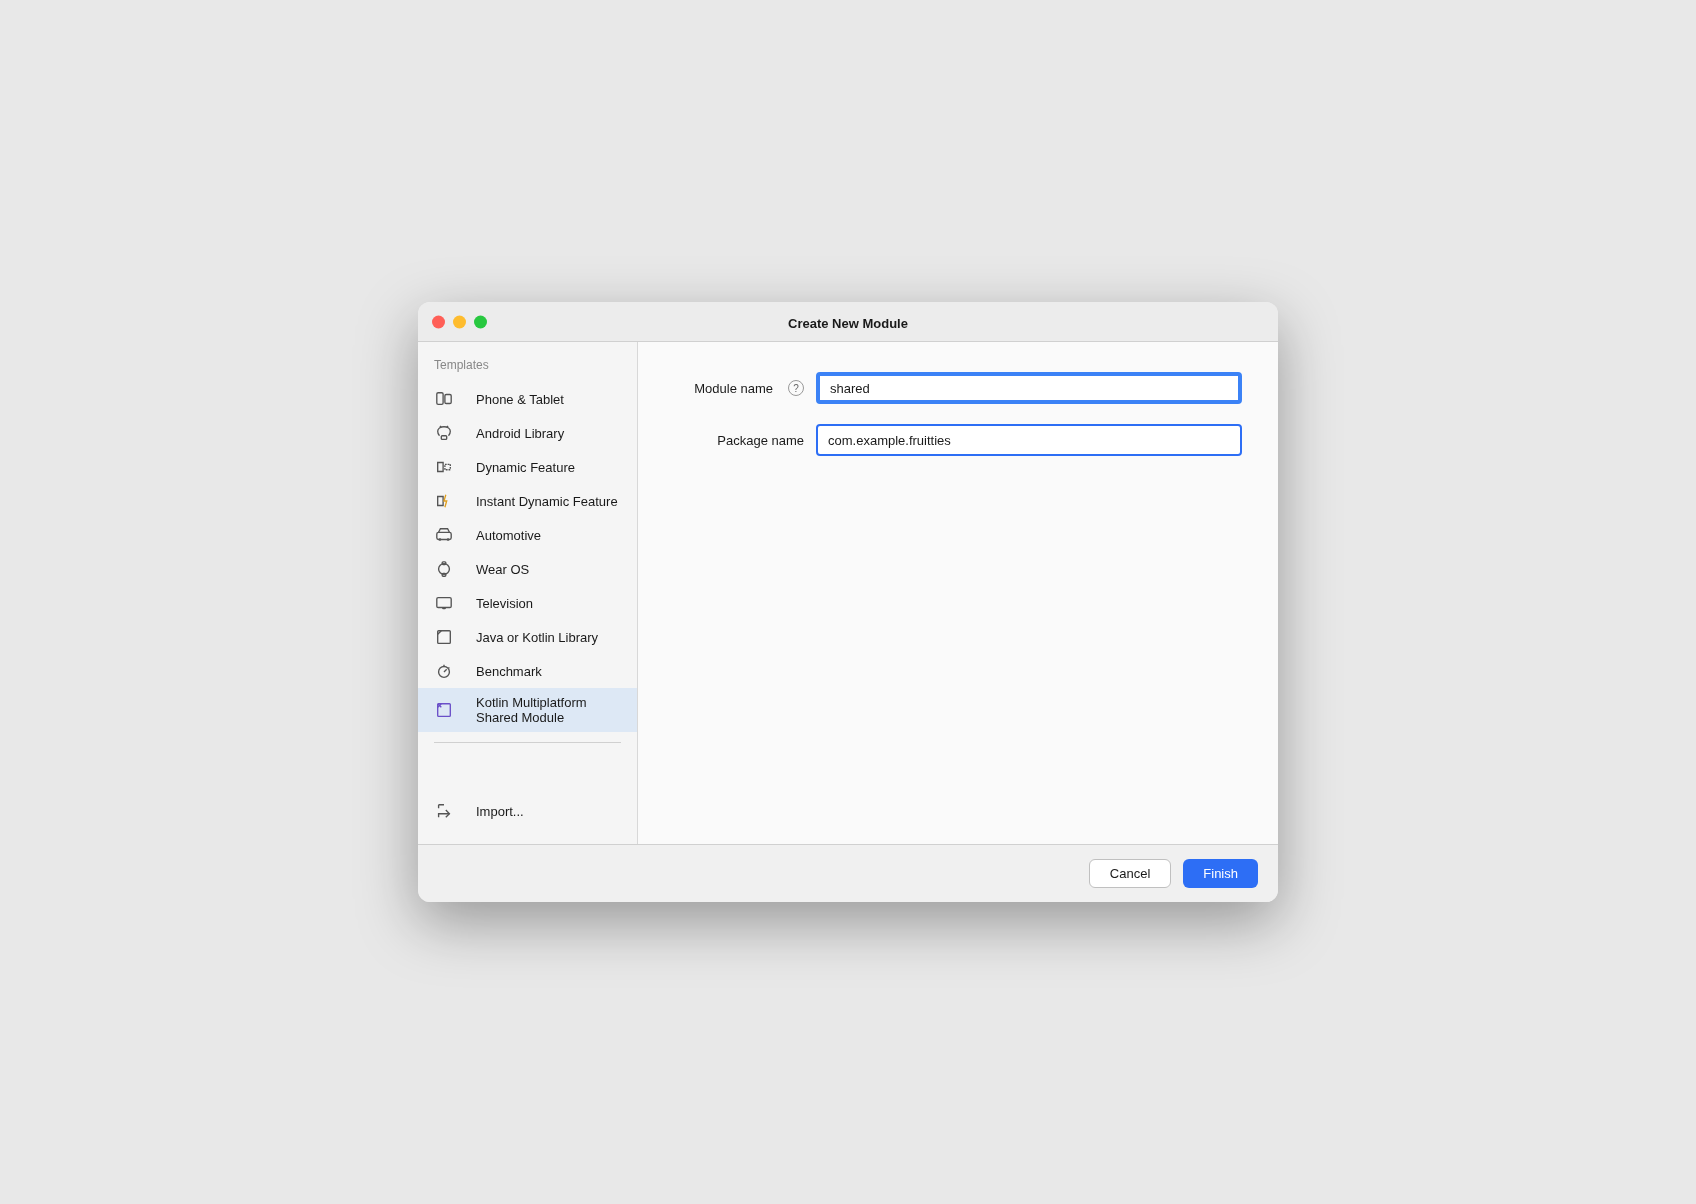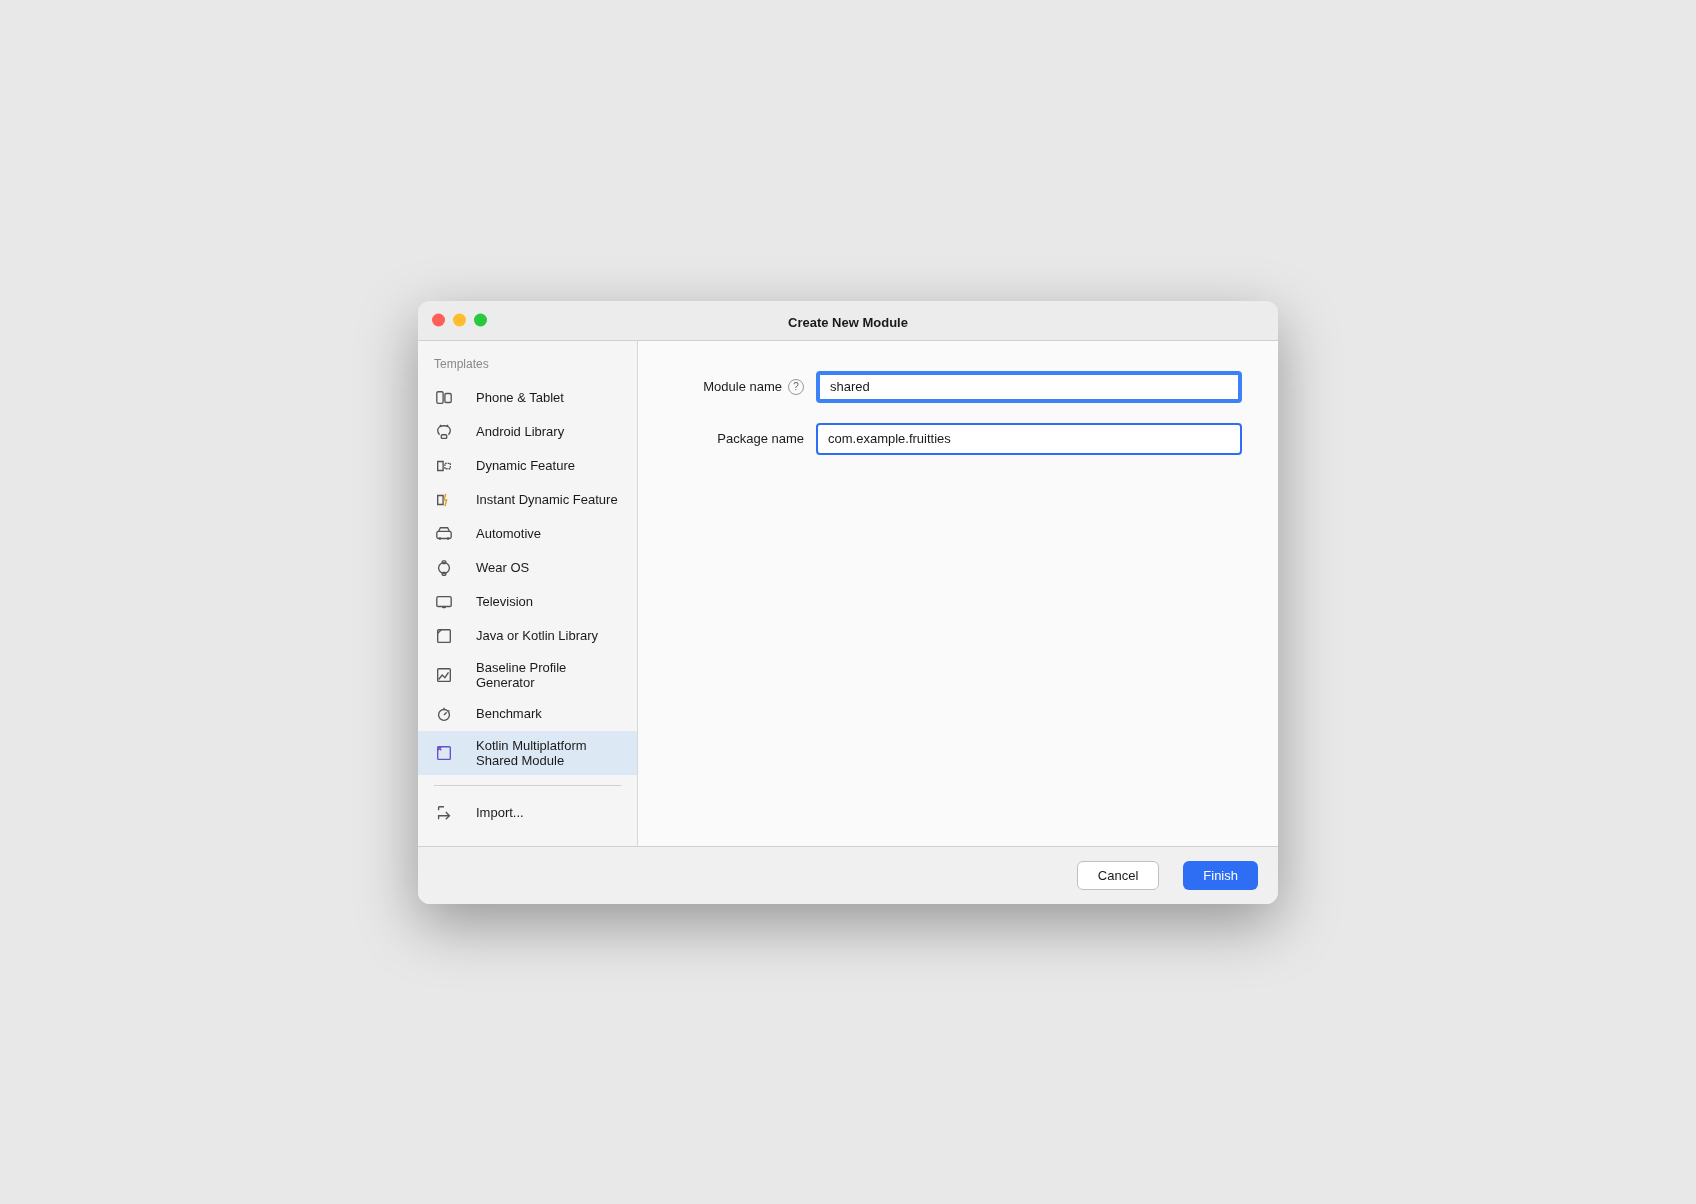--- a/index.html
+++ b/index.html
@@ -115,21 +115,21 @@
       gap: 12px;
     }
     .form-label {
       width: 130px;
       font-size: 13px;
       color: #1a1a1a;
       text-align: right;
       display: flex;
       align-items: center;
       justify-content: flex-end;
-      gap: 6px;
+      gap: 15px;
     }
     .help-icon {
       width: 16px;
       height: 16px;
       border-radius: 50%;
       border: 1px solid #999;
       display: inline-flex;
       align-items: center;
       justify-content: center;
       font-size: 10px;
@@ -148,21 +148,21 @@
       outline: none;
       color: #1a1a1a;
     }
     .form-input.focused {
       border: 2px solid #2d6ef5;
     }
     .dialog-footer {
       padding: 14px 20px;
       display: flex;
       justify-content: flex-end;
-      gap: 24px;
+      gap: 12px;
       border-top: 1px solid #d0d0d0;
       background: #f0f0f0;
     }
     .btn {
       padding: 6px 20px;
       border-radius: 6px;
       font-size: 13px;
       cursor: pointer;
       border: none;
       font-weight: 500;
@@ -282,29 +282,20 @@
       <div class="sidebar-item">
         <span class="icon">
           <svg viewBox="0 0 20 20" fill="none" stroke="#555" stroke-width="1.5">
             <rect x="3" y="3" width="14" height="14" rx="1"></rect>
             <line x1="7" y1="3" x2="3" y2="7"></line>
           </svg>
         </span>
         <span>Java or Kotlin Library</span>
       </div>
 
-      <div class="sidebar-item">
-        <span class="icon">
-          <svg viewBox="0 0 20 20" fill="none" stroke="#555" stroke-width="1.5">
-            <rect x="3" y="3" width="14" height="14" rx="1"></rect>
-            <polyline points="4,15 8,10 11,13 15,7"></polyline>
-          </svg>
-        </span>
-        <span>Baseline Profile Generator</span>
-      </div>
 
       <div class="sidebar-item">
         <span class="icon">
           <svg viewBox="0 0 20 20" fill="none" stroke="#555" stroke-width="1.5">
             <circle cx="10" cy="11" r="6"></circle>
             <line x1="10" y1="5" x2="10" y2="3"></line>
             <line x1="15" y1="7" x2="16" y2="6"></line>
             <line x1="10" y1="11" x2="13" y2="8" stroke-width="1.5"></line>
           </svg>
         </span>

